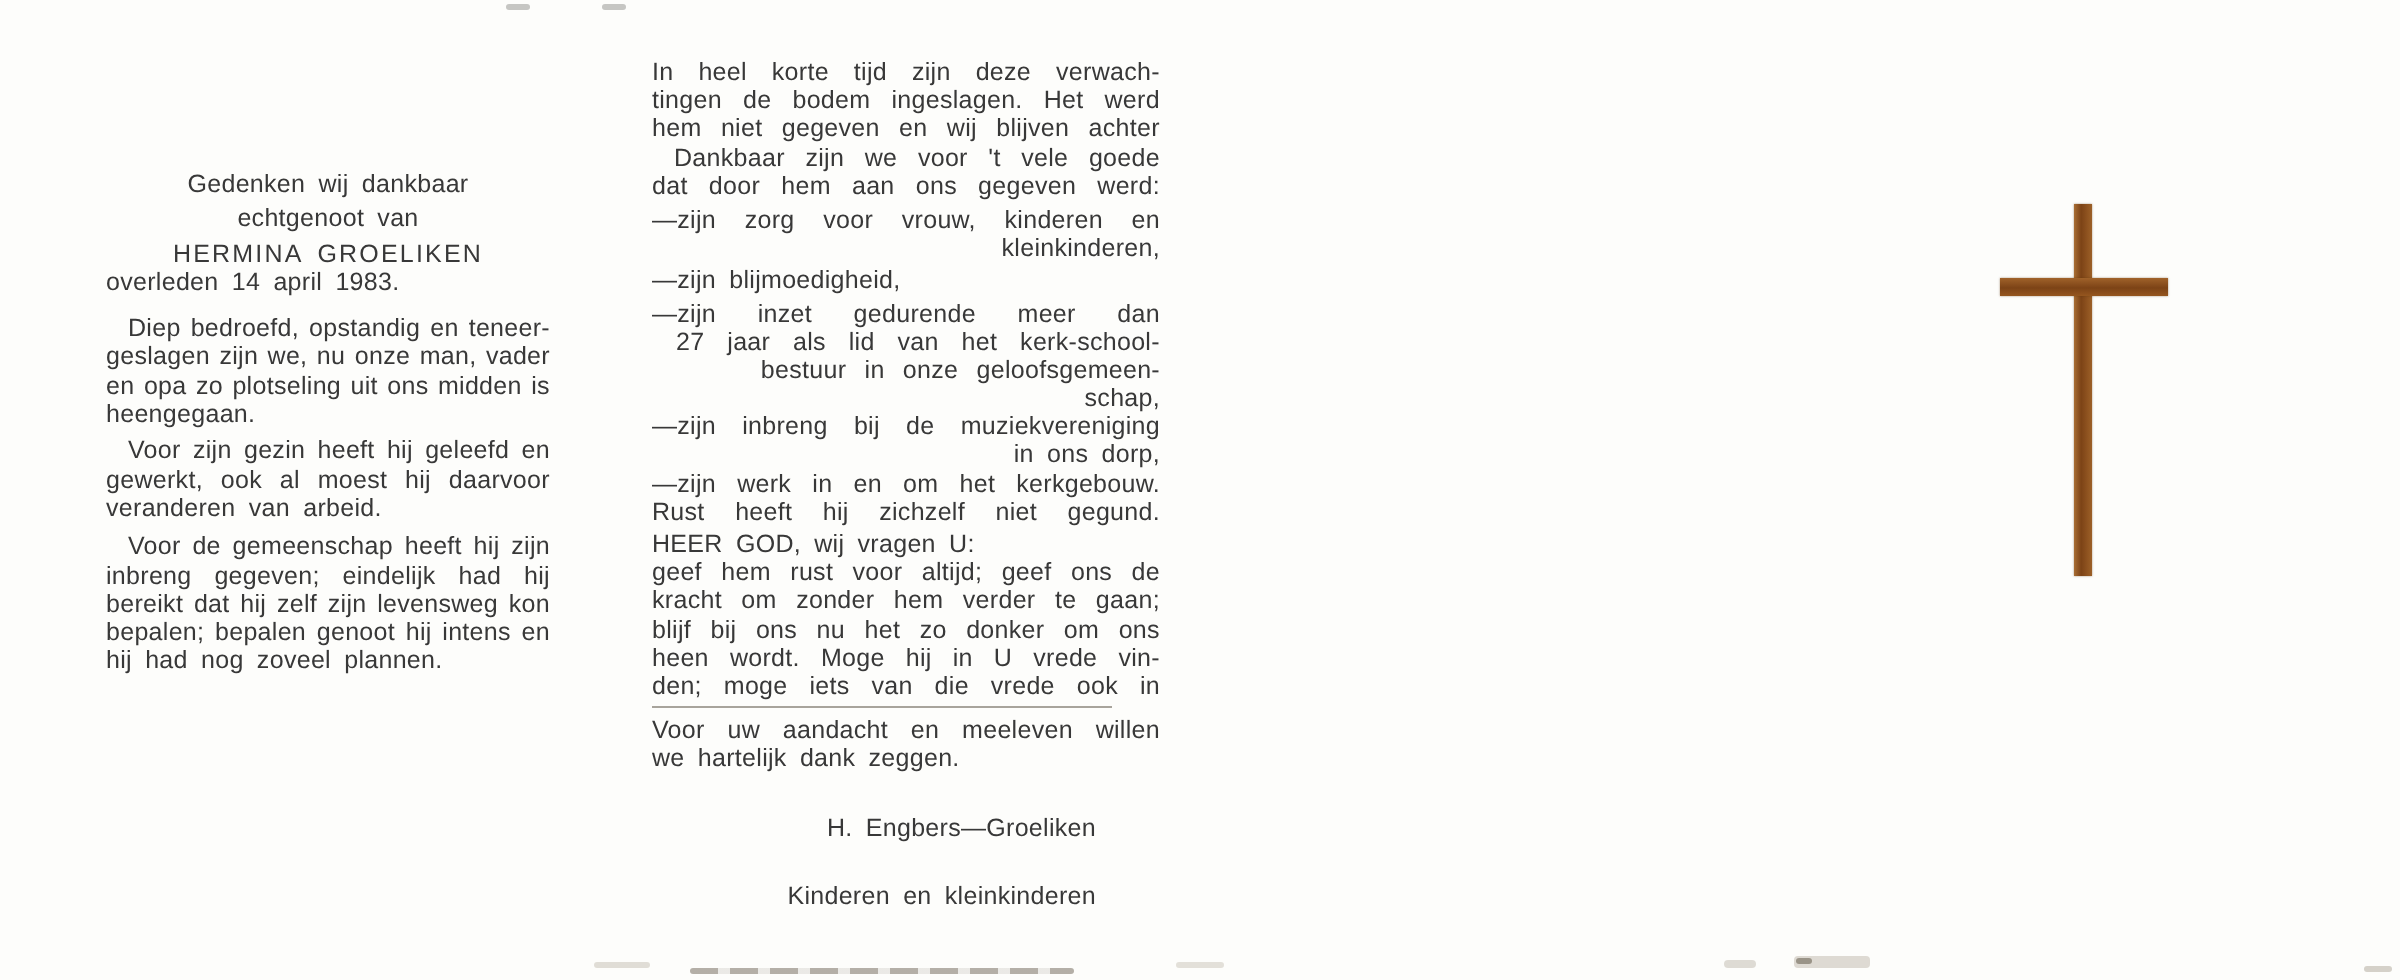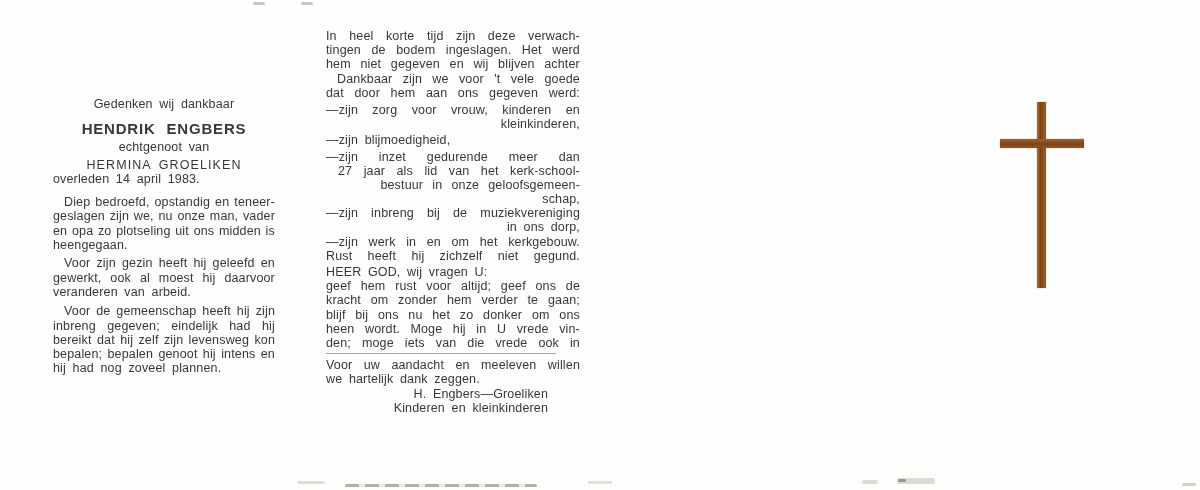--- a/index.html
+++ b/index.html
@@ -5,38 +5,38 @@
   html,body{margin:0;padding:0;background:#ffffff;}
   .card{
     position:relative;
     width:1200px;height:490px;
     background:#fdfdfb;
     font-family:"Liberation Sans", sans-serif;
     color:#383838;
     overflow:hidden;
   }
   .col{position:absolute;font-size:12.5px;letter-spacing:0.15px;word-spacing:3px;}
-  .left-col{left:53px;top:97px;width:222px;}
+  .left-col{left:53px;top:85px;width:222px;}
   .mid-col{left:326px;top:29px;width:254px;}
   .left-col .line{height:14.3px;line-height:14.3px;}
   .mid-col .line{height:14.2px;line-height:14.2px;}
   .line{white-space:nowrap;overflow:visible;}
   
   .j{display:flex;justify-content:space-between;white-space:nowrap;}
   .fi{padding-left:11px;}      
   .ind{padding-left:12px;text-align:right;}     
   .ws2{word-spacing:5.5px;}
   .center{text-align:center;}
   .name-line{font-size:15px;font-weight:bold;letter-spacing:0.8px;height:16px !important;line-height:16px !important;word-spacing:6px;}
   .spouse-line{letter-spacing:1.1px;}
   .mt3{margin-top:3px;}  .mt2{margin-top:2px;}  .mt4{margin-top:4px;}
   .mt5{margin-top:5px;}  .mt9{margin-top:9px;}  .mt10{margin-top:10px;}
   .mt14{margin-top:14px;}
   .divider{border:none;border-top:1px solid #a8a49c;margin:3px 0 4px 0;width:230px;}
-  .sig{text-align:right;padding-right:32px;}
+  .sig{text-align:right;padding-right:32px;margin-top:20px;}
   
   .cross-v{
     position:absolute;left:1037px;top:102px;width:9px;height:186px;
     background:linear-gradient(90deg,#a86d33 0%,#7c4316 40%,#8a4f1d 65%,#9c6028 100%);
     box-shadow:0 0 1px rgba(90,50,10,0.5);
   }
   .cross-h{
     position:absolute;left:1000px;top:139px;width:84px;height:9px;
     background:linear-gradient(180deg,#a0622a 0%,#7c4316 55%,#95561f 100%);
     box-shadow:0 0 1px rgba(90,50,10,0.5);
@@ -56,21 +56,20 @@
   .sm-b-r3{left:898px;top:479px;width:8px;height:3px;background:#7d7668;opacity:.7;}
   .sm-b-far{left:1182px;top:483px;width:14px;height:3px;background:#d5d1c9;}
 </style>
 </head>
 <body>
 
 <div class="card">
 
   <div class="col left-col">
     <div class="line center">Gedenken wij dankbaar</div>
-    <div class="line center name-line mt10">HENDRIK ENGBERS</div>
     <div class="line center mt3">echtgenoot van</div>
     <div class="line center spouse-line mt3">HERMINA GROELIKEN</div>
 
     <div class="line">overleden 14 april 1983.</div>
 
     <div class="mt9">
       <div class="line j fi">
           <span>Diep</span>
           <span>bedroefd,</span>
           <span>opstandig</span>

